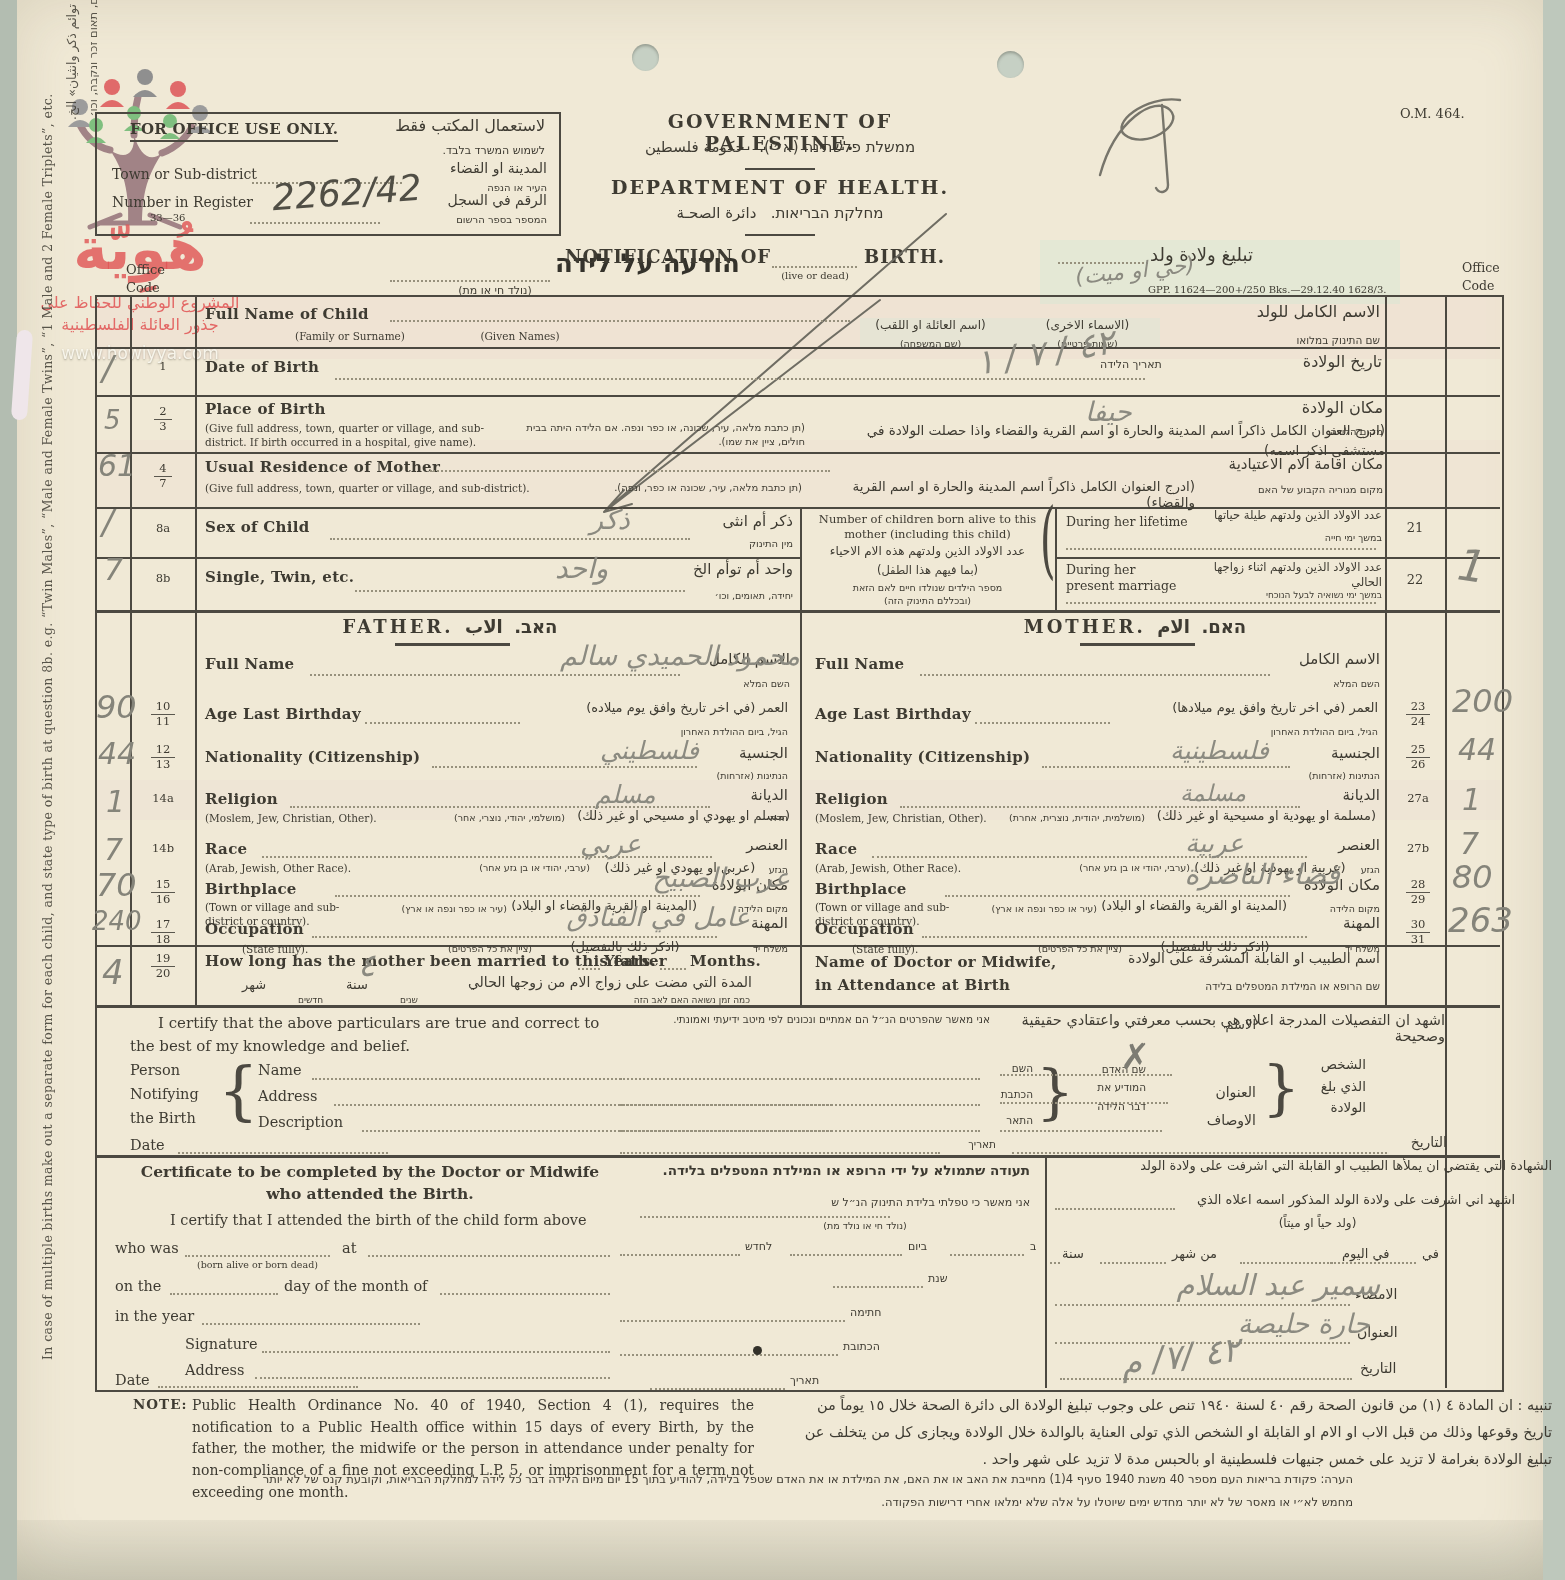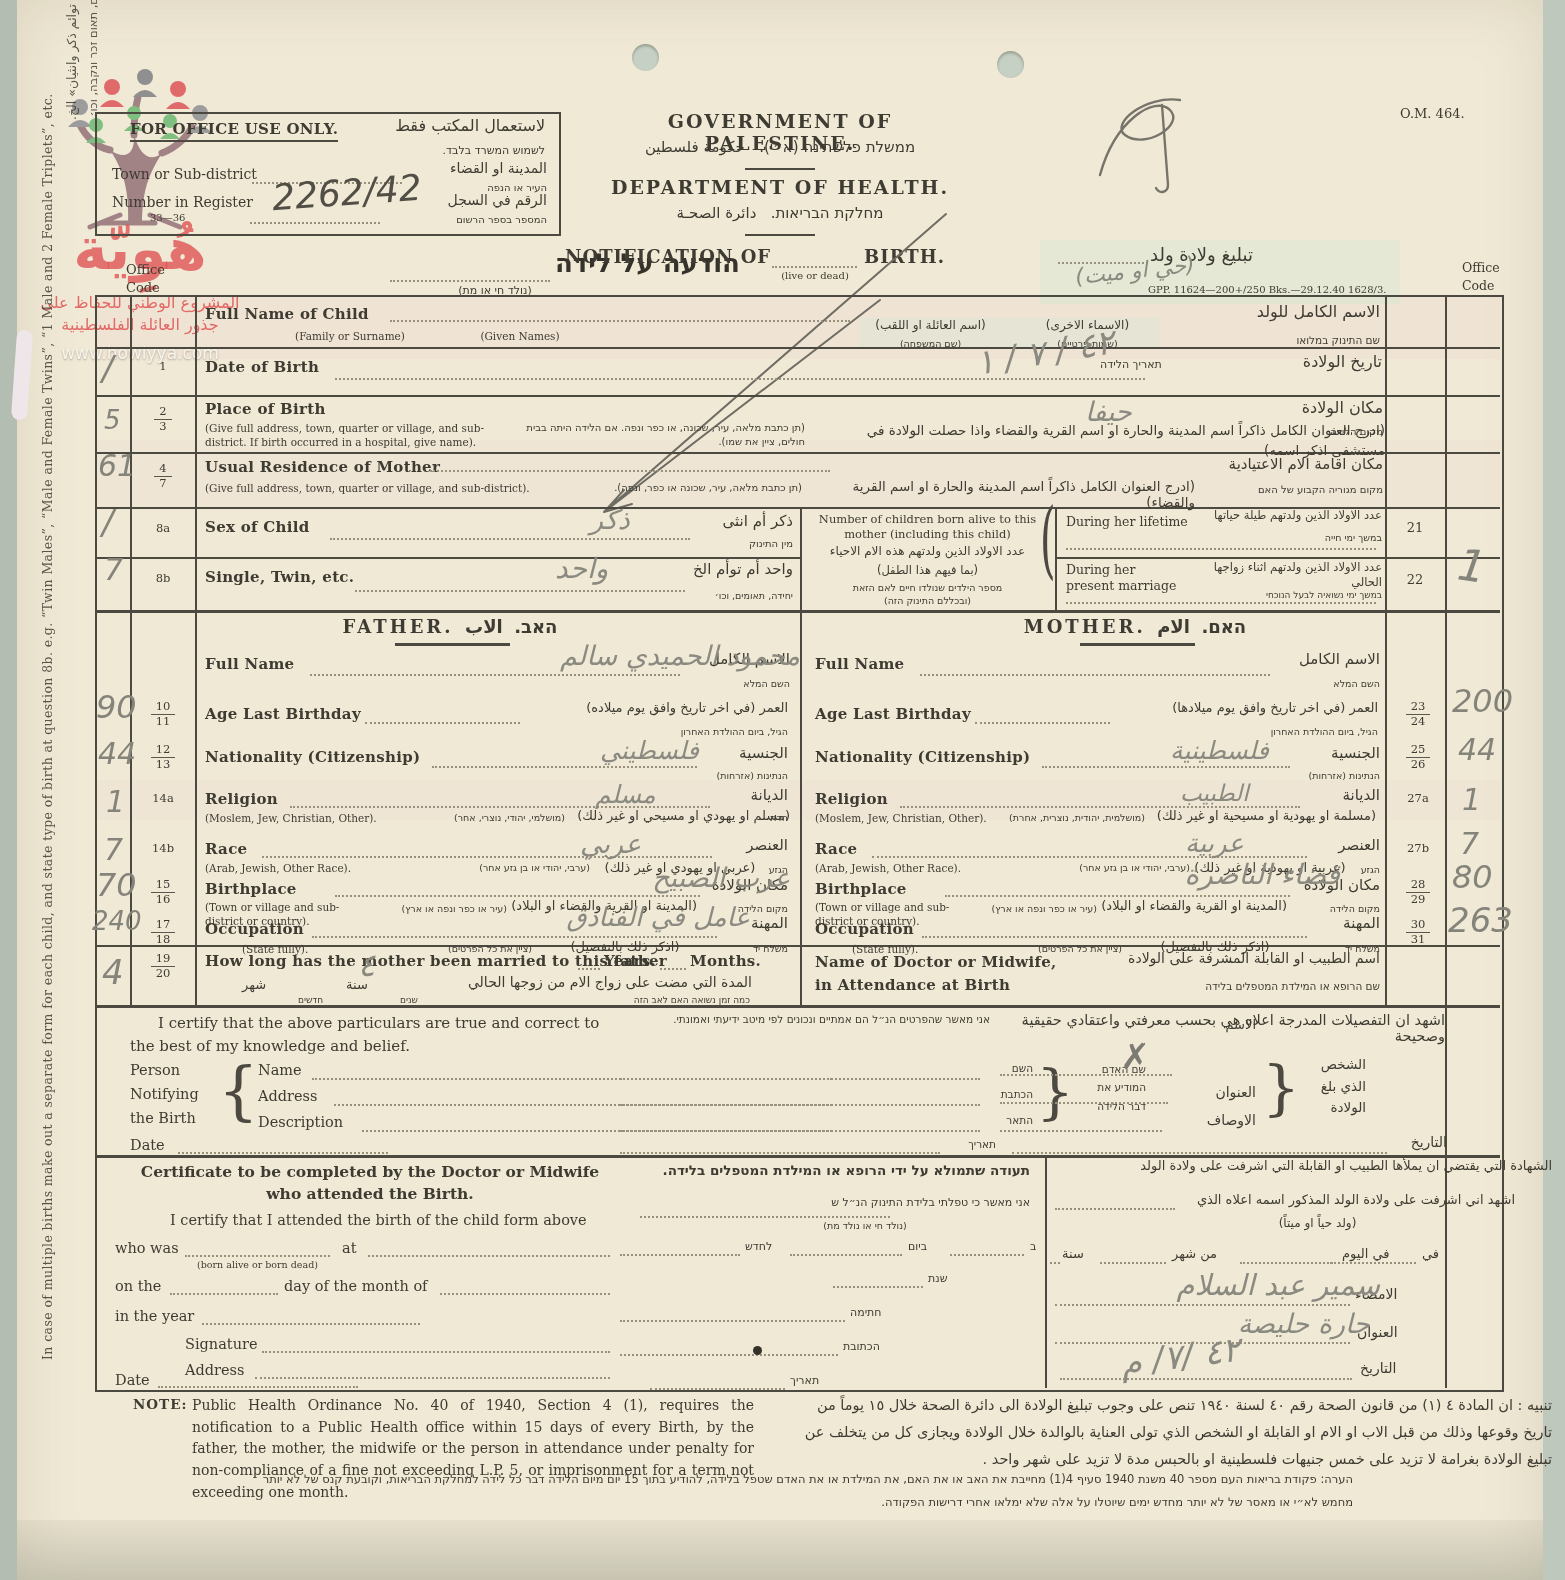--- a/index.html
+++ b/index.html
@@ -314,21 +314,21 @@
   <div class="s he r" style="left:1260px;top:770px;width:120px;font-size:9.5px">הנתינות (אזרחות)</div>
   <div class="s hw" style="left:1170px;top:736px;font-size:25px">فلسطينية</div>
 
   <div class="s frac" style="left:1390px;top:792px"><span>27a</span></div>
   <div class="s lbl" style="left:815px;top:790px">Religion</div>
   <div class="s sub" style="left:815px;top:812px">(Moslem, Jew, Christian, Other).</div>
   <div class="s he r" style="left:1000px;top:812px;width:145px;font-size:9.5px">(מושלמית, יהודית, נוצרית, אחרת)</div>
   <div class="s rtl r" style="left:1148px;top:808px;width:228px;font-size:13px">(مسلمة او يهودية او مسيحية او غير ذلك)</div>
   <div class="s dot" style="left:900px;top:806px;width:400px"></div>
   <div class="s rtl r" style="left:1304px;top:786px;width:76px;font-size:15px">الديانة</div>
-  <div class="s hw" style="left:1180px;top:780px;font-size:23px">الطبيب</div>
+  <div class="s hw" style="left:1180px;top:780px;font-size:23px">مسلمة</div>
 
   <div class="s frac" style="left:1390px;top:842px"><span>27b</span></div>
   <div class="s lbl" style="left:815px;top:840px">Race</div>
   <div class="s sub" style="left:815px;top:862px">(Arab, Jewish, Other Race).</div>
   <div class="s he r" style="left:1030px;top:862px;width:160px;font-size:9.5px">(ערבי, יהודי או בן גזע אחר)</div>
   <div class="s rtl c" style="left:1190px;top:860px;width:160px;font-size:13px">(عربية او يهودية او غير ذلك)</div>
   <div class="s dot" style="left:872px;top:856px;width:435px"></div>
   <div class="s rtl r" style="left:1308px;top:836px;width:72px;font-size:15px">العنصر</div>
   <div class="s he r" style="left:1340px;top:864px;width:40px;font-size:9.5px">הגזע</div>
   <div class="s hw" style="left:1185px;top:828px;font-size:26px;letter-spacing:6px">عربية</div>

